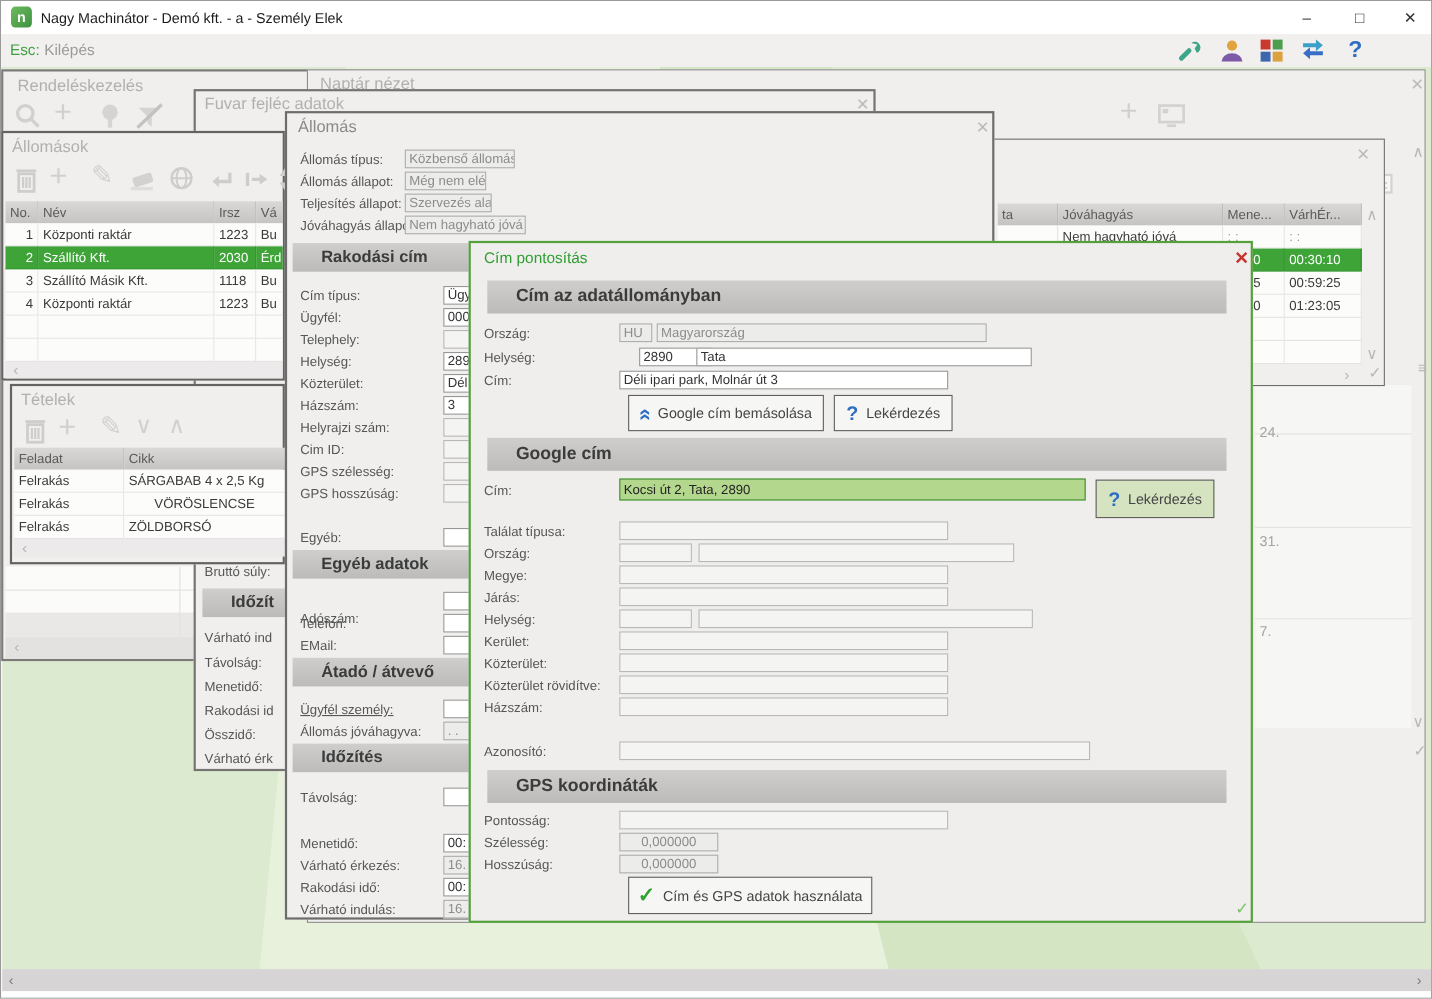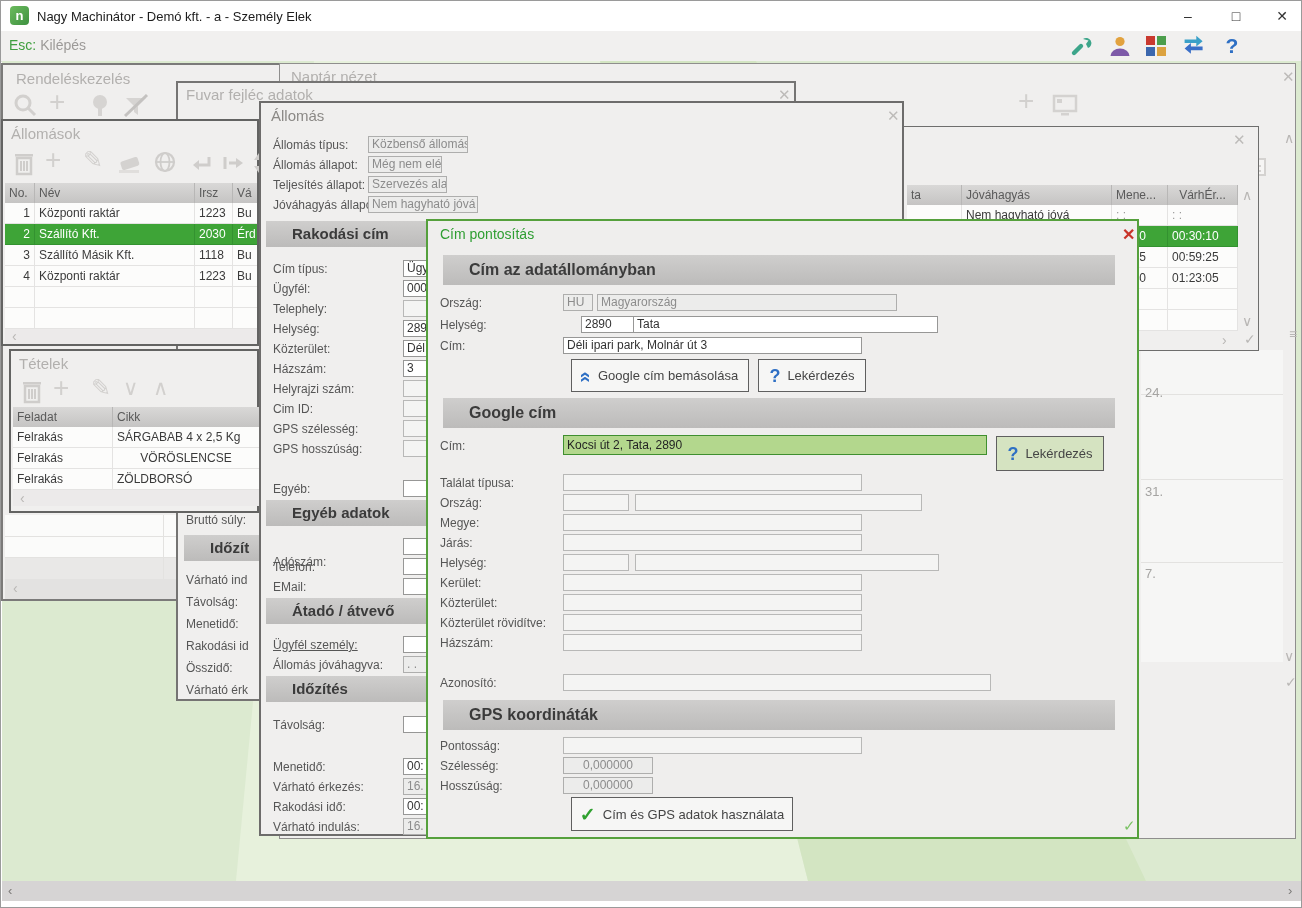--- a/index.html
+++ b/index.html
@@ -207,21 +207,21 @@
     <div class="lbl" style="left:8px;top:600px;">Várható érk</div>
   </div>
 
   <div class="win b1" style="left:468px;top:125px;width:790px;height:225px;border-color:#6e6e6d;">
     <span class="wx" style="left:763px;top:4px;">✕</span>
 
     <div class="trow" style="left:437px;top:58px;">
       <div class="th" style="width:55px;">ta</div>
       <div class="th" style="width:150px;">Jóváhagyás</div>
       <div class="th" style="width:56px;">Mene...</div>
-      <div class="th" style="width:70px;text-align:center;">VárhÉr...</div>
+      <div class="th" style="width:70px;">VárhÉr...</div>
     </div>
     <div class="trow" style="left:437px;top:78px;height:21px;">
       <div class="td" style="width:55px;"></div>
         <div class="td" style="width:150px;">Nem hagyható jóvá</div>
         <div class="td" style="width:56px;color:#9b9b9a;">: :</div>
         <div class="td" style="width:70px;color:#9b9b9a;">: :</div>
     </div>
     <div class="trow sel" style="left:437px;top:99px;height:21px;">
       <div class="td" style="width:55px;"></div>
         <div class="td" style="width:150px;"></div>

